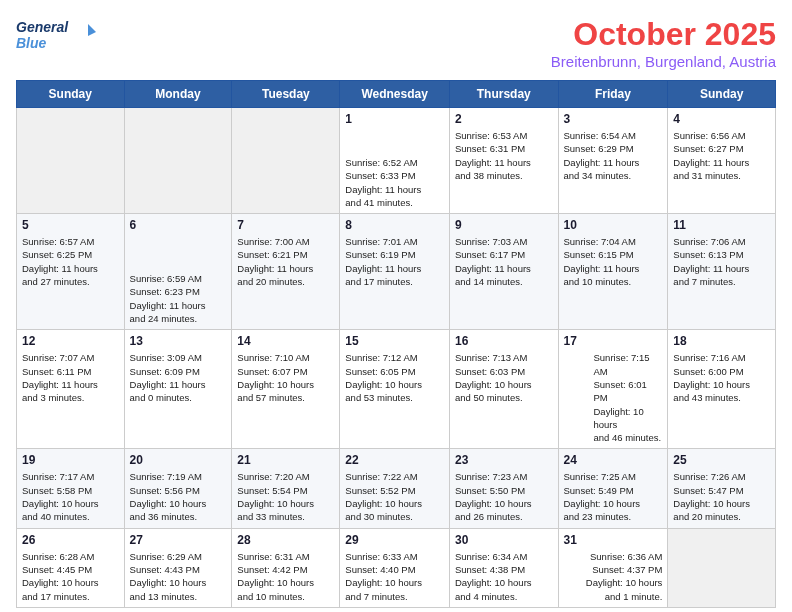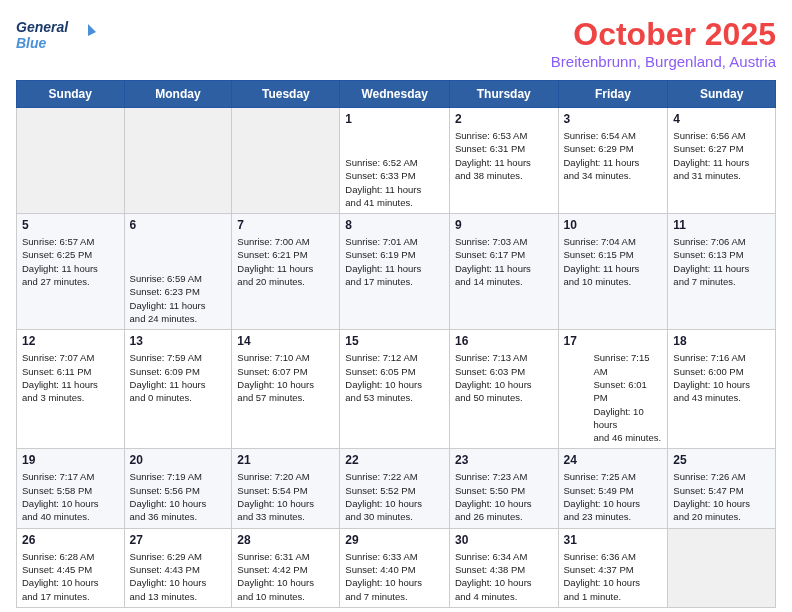--- a/index.html
+++ b/index.html
@@ -196,21 +196,21 @@
       <tr>
         <td>
           <span class="day-number">12</span>
           <div class="day-info" style="white-space: pre-line;">Sunrise: 7:07 AM
 Sunset: 6:11 PM
 Daylight: 11 hours
 and 3 minutes.</div>
         </td>
         <td>
           <span class="day-number">13</span>
-          <div class="day-info" style="white-space: pre-line;">Sunrise: 7:59 AM
+          <div class="day-info" style="white-space: pre-line;">Sunrise: 3:09 AM
 Sunset: 6:09 PM
 Daylight: 11 hours
 and 0 minutes.</div>
         </td>
         <td>
           <span class="day-number">14</span>
           <div class="day-info" style="white-space: pre-line;">Sunrise: 7:10 AM
 Sunset: 6:07 PM
 Daylight: 10 hours
 and 57 minutes.</div>
@@ -326,21 +326,21 @@
         </td>
         <td>
           <span class="day-number">30</span>
           <div class="day-info" style="white-space: pre-line;">Sunrise: 6:34 AM
 Sunset: 4:38 PM
 Daylight: 10 hours
 and 4 minutes.</div>
         </td>
         <td>
           <span class="day-number">31</span>
-          <div class="day-info" style="white-space: pre-line;">Sunrise: 6:36 AM
+          <div class="day-info" style="white-space: pre-line; text-align: right;">Sunrise: 6:36 AM
 Sunset: 4:37 PM
 Daylight: 10 hours
 and 1 minute.</div>
         </td>
         <td class="empty"></td>
       </tr>
     </tbody>
 </table>
 
 </body></html>

